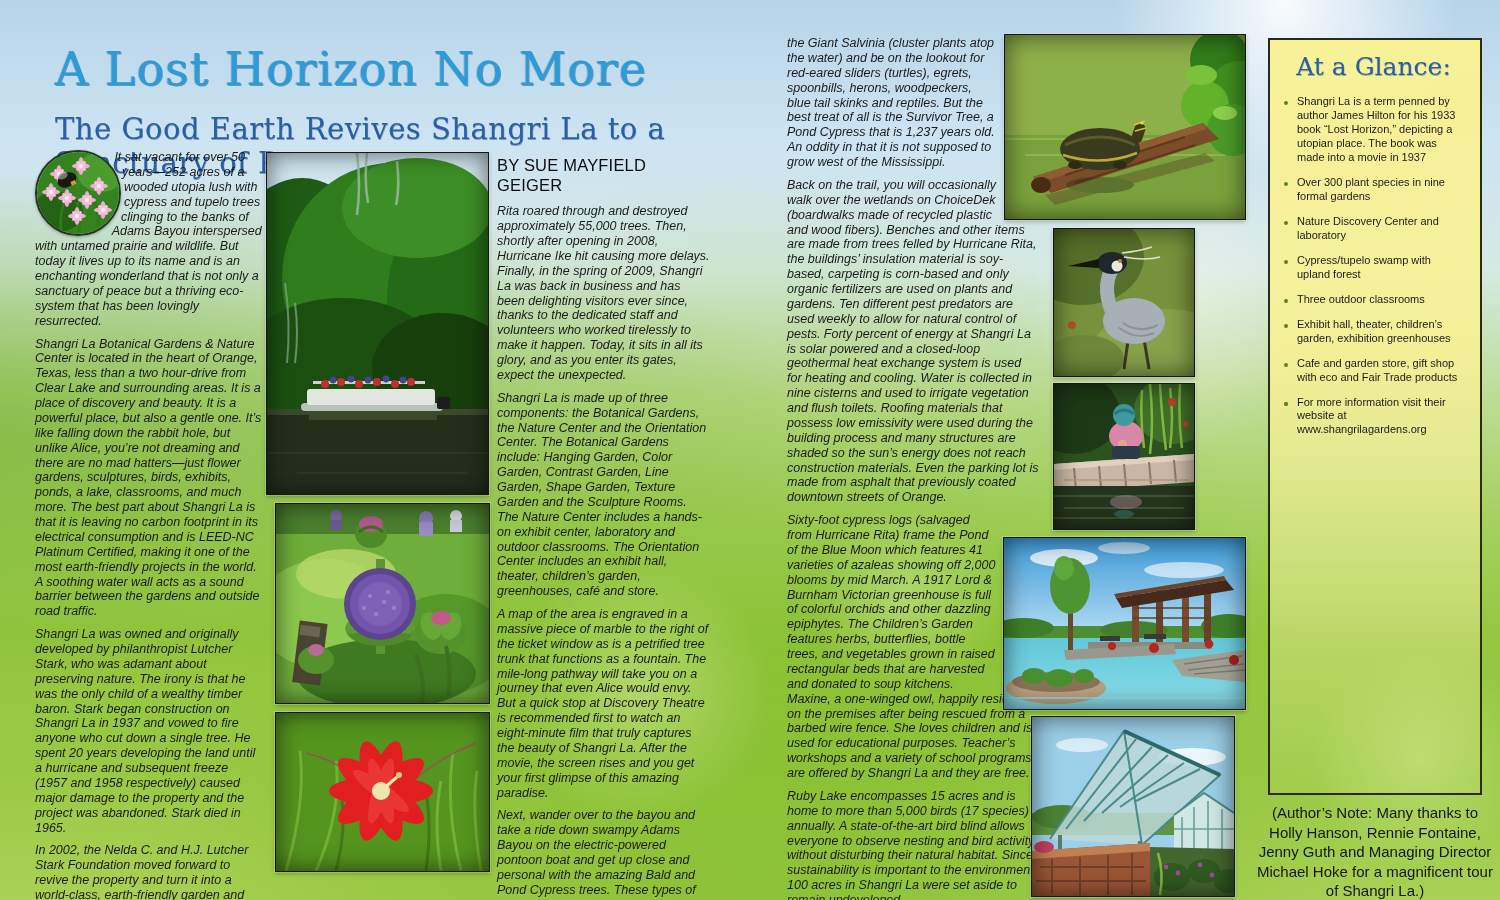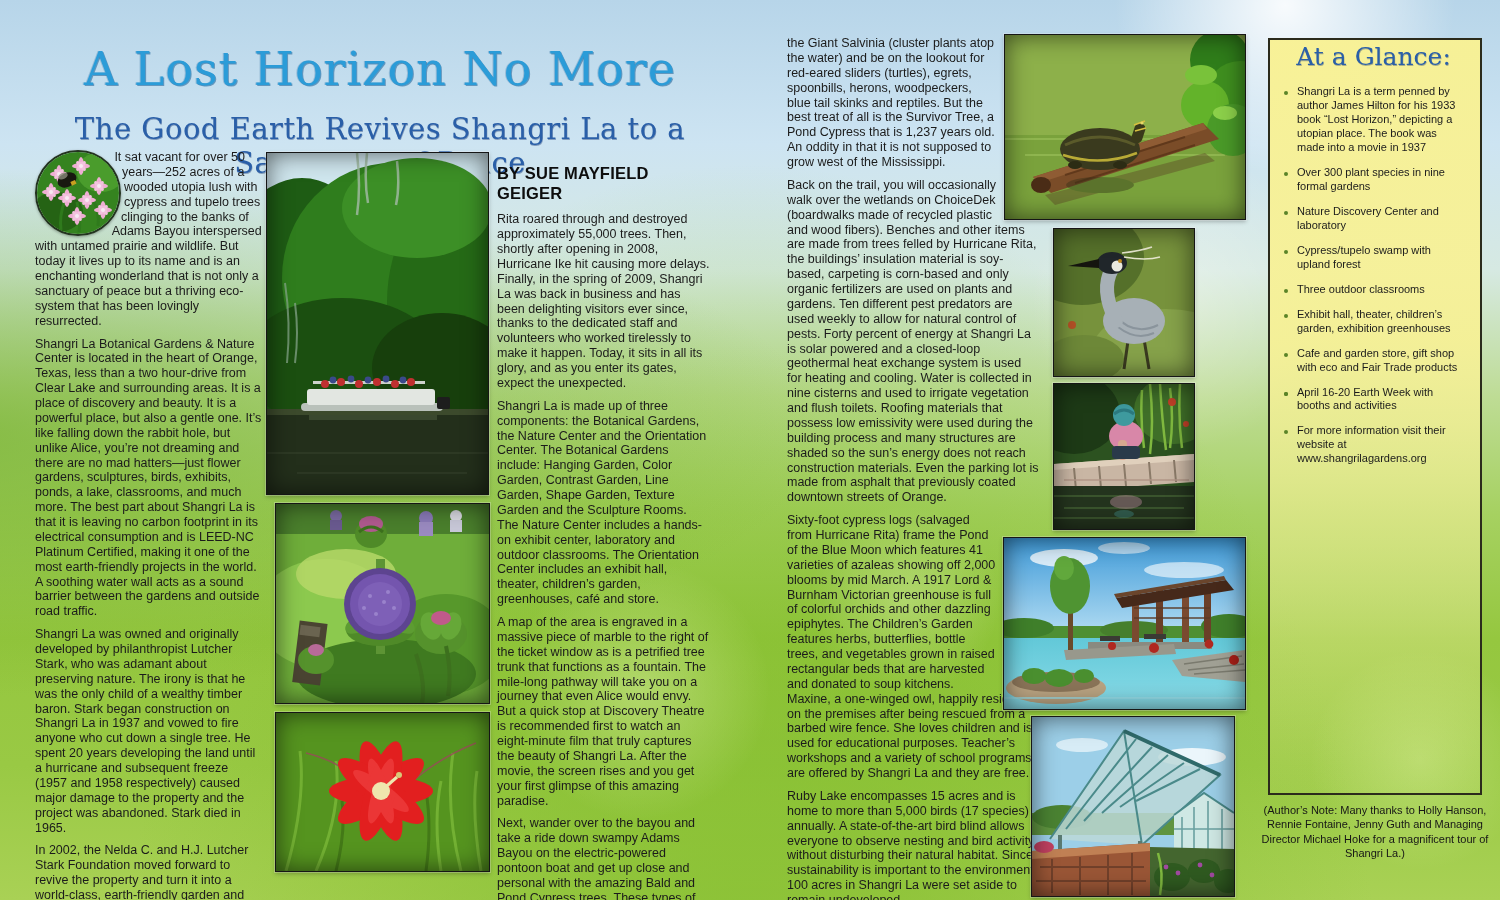--- a/index.html
+++ b/index.html
@@ -8,59 +8,59 @@
     background:
       radial-gradient(circle at 1285px 5px, rgba(255,255,255,0.9), rgba(255,255,255,0) 170px),
       radial-gradient(circle at 1180px 300px, rgba(255,255,248,0.35), rgba(255,255,255,0) 150px),
       radial-gradient(circle at 640px 690px, rgba(248,255,205,0.35), rgba(255,255,255,0) 130px),
       radial-gradient(circle at 905px 600px, rgba(248,255,215,0.30), rgba(255,255,255,0) 95px),
       radial-gradient(circle at 1420px 760px, rgba(240,255,190,0.30), rgba(255,255,255,0) 110px),
       radial-gradient(ellipse at -4% 48%, rgba(108,172,34,0.65), rgba(108,172,34,0) 40%),
       radial-gradient(ellipse at 50% 120%, rgba(128,188,42,0.85), rgba(128,188,42,0) 60%),
       linear-gradient(to bottom,#b7d5e9 0%,#cde4f2 16%,#d6e9e2 30%,#bedc95 44%,#a6d161 57%,#95c73f 71%,#99c944 85%,#a9d155 100%);
   }
-  .masthead{position:absolute;left:55px;top:42px;width:650px;text-align:center;}
+  .masthead{position:absolute;left:55px;top:42px;width:650px;}
   .title{font-family:"DejaVu Serif",serif;font-size:46px;font-weight:normal;color:#2b9cd8;
     text-shadow:1px 1px 0 rgba(22,92,150,0.55), -1px 0 0 rgba(22,92,150,0.25);letter-spacing:1px;margin:0;}
   .subtitle{font-family:"DejaVu Serif",serif;font-size:29px;font-weight:normal;color:#2a5fa8;
     text-shadow:0.5px 0.5px 0 rgba(20,50,110,0.4);letter-spacing:0.5px;margin:16px 0 0 0;}
   .col{position:absolute;color:#1b1b1b;font-size:12.5px;line-height:1.19;text-align:left;}
-  .col p{margin:0 4px 8px 0;}
+  .col p{margin:0 4px 8px 0;font-style:italic;}
   #col1{left:35px;top:150px;width:232px;height:745px;}
   #col2{left:497px;top:152px;width:218px;height:745px;}
   #col3{left:787px;top:36px;width:256px;height:862px;}
-  .byline{font-size:16.5px;font-weight:bold;color:#0d0d0d;margin:12px 0 9px 0;letter-spacing:0.2px;}
+  .byline{font-size:16.5px;font-weight:normal;color:#0d0d0d;margin:4px 0 9px 0;letter-spacing:0.2px;}
   .circle-photo{float:left;width:82px;height:82px;border-radius:50%;overflow:hidden;
     border:2px solid #243420;margin:0 8px 4px 0;shape-outside:circle(46px at 43px 43px);box-shadow:0 1px 3px rgba(0,0,0,0.35);}
   .circle-photo svg{display:block;}
   .photo{position:absolute;border:1px solid #161616;overflow:hidden;background:#365a20;
     box-shadow:0 0 0 1px rgba(255,255,255,0.25), 0 2px 4px rgba(0,0,0,0.25);}
   .photo::after{content:"";position:absolute;left:0;top:0;right:0;bottom:0;
     box-shadow:inset 0 0 24px rgba(0,0,0,0.6);pointer-events:none;}
   .photo svg{display:block;}
   #photo-boat{left:266px;top:152px;width:221px;height:341px;}
   #photo-artichoke{left:275px;top:503px;width:213px;height:199px;}
   #photo-redflower{left:275px;top:712px;width:213px;height:158px;}
   #photo-turtle{left:1004px;top:34px;width:240px;height:184px;}
   #photo-heron{left:1053px;top:228px;width:140px;height:147px;}
   #photo-child{left:1053px;top:383px;width:140px;height:145px;}
   #photo-pavilion{left:1003px;top:537px;width:241px;height:171px;}
   #photo-greenhouse{left:1031px;top:716px;width:202px;height:179px;}
   .spacer-a{float:right;width:46px;height:186px;}
   .spacer-b{float:right;clear:right;width:46px;height:176px;}
   .glance{position:absolute;left:1268px;top:38px;width:214px;height:757px;box-sizing:border-box;
-    border:2px solid #2b2b1c;padding:0 15px 10px 12px;
+    border:2px solid #2b2b1c;padding:10px 15px 10px 12px;
     background:linear-gradient(to bottom, rgba(248,241,148,0.97) 0%, rgba(248,241,148,0.9) 40%, rgba(243,240,160,0.45) 75%, rgba(243,240,160,0.08) 100%);}
   .glance-title{font-family:"DejaVu Serif",serif;font-size:25px;font-weight:normal;color:#2a5fa8;
     text-align:center;margin:2px 0 14px 0;text-shadow:0.5px 0.5px 0 rgba(20,50,110,0.35);}
   .glance ul{list-style:none;margin:0;padding:0;}
   .glance li{position:relative;padding-left:15px;margin-bottom:11px;font-size:11px;line-height:1.27;color:#1b1b1b;}
   .bullet-dot{position:absolute;left:2px;top:6px;width:4px;height:4px;border-radius:50%;background:#5a8428;}
   .authors-note{position:absolute;left:1254px;top:803px;width:242px;text-align:center;
-    font-size:11px;line-height:1.3;color:#161616;}
+    font-size:15px;line-height:1.3;color:#161616;}
 </style>
 </head>
 <body>
 
 <div class="page">
 
   <div class="masthead">
     <h1 class="title">A Lost Horizon No More</h1>
     <h2 class="subtitle">The Good Earth Revives Shangri La to a Sanctuary of Peace</h2>
   </div>
@@ -410,20 +410,19 @@
     <div class="glance-title">At a Glance:</div>
     <ul>
       <li><span class="bullet-dot"></span><span>Shangri La is a term penned by author James Hilton for his 1933 book “Lost Horizon,” depicting a utopian place. The book was made into a movie in 1937</span></li>
       <li><span class="bullet-dot"></span><span>Over 300 plant species in nine formal gardens</span></li>
       <li><span class="bullet-dot"></span><span>Nature Discovery Center and laboratory</span></li>
       <li><span class="bullet-dot"></span><span>Cypress/tupelo swamp with upland forest</span></li>
       <li><span class="bullet-dot"></span><span>Three outdoor classrooms</span></li>
       <li><span class="bullet-dot"></span><span>Exhibit hall, theater, children’s garden, exhibition greenhouses</span></li>
       <li><span class="bullet-dot"></span><span>Cafe and garden store, gift shop with eco and Fair Trade products</span></li>
       <li><span class="bullet-dot"></span></li>
-      <li><span class="bullet-dot"></span><span>April 16-20 Earth Week with booths and activities</span></li>
       <li><span class="bullet-dot"></span><span>For more information visit their website at www.shangrilagardens.org</span></li>
     </ul>
   </div>
 
   <div class="authors-note">(Author’s Note: Many thanks to Holly Hanson, Rennie Fontaine, Jenny Guth and Managing Director Michael Hoke for a magnificent tour of Shangri La.)</div>
 
 </div>
 
 </body></html>

